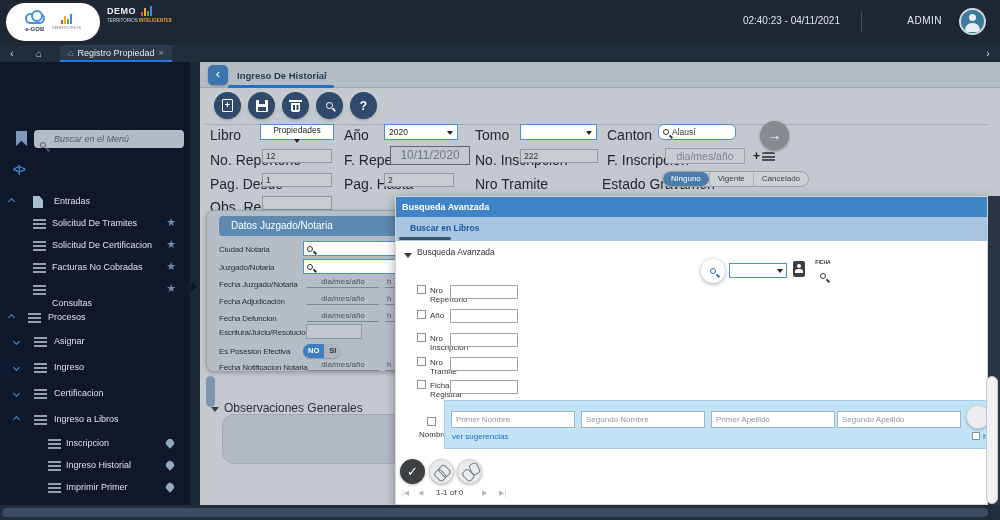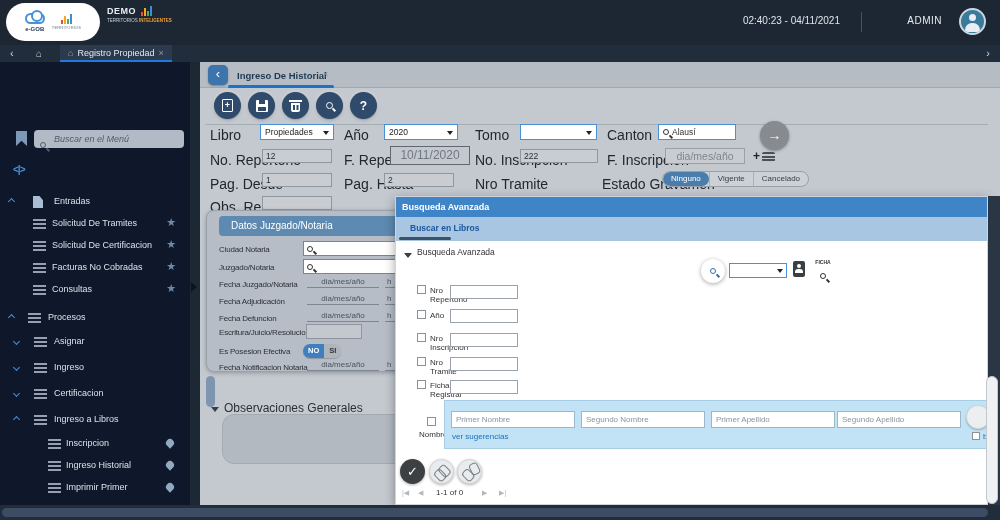--- a/index.html
+++ b/index.html
@@ -232,21 +232,21 @@
       <span class="slabel" style="left:52px;">Solicitud De Certificacion</span>
       <span class="star">★</span>
     </div>
     <div class="srow" style="top:196px;">
       <i class="listicon" style="left:33px;"></i>
       <span class="slabel" style="left:52px;">Facturas No Cobradas</span>
       <span class="star">★</span>
     </div>
     <div class="srow" style="top:218px;">
       <i class="listicon" style="left:33px;"></i>
-      <span class="slabel" style="left:52px;">Consultas</span>
+      <span class="slabel" style="left:52px;margin-top:14px;">Consultas</span>
       <span class="star">★</span>
     </div>
     <div class="srow" style="top:246px;">
       <i class="chev up" style="left:9px;"></i>
       <i class="listicon" style="left:28px;"></i>
       <span class="slabel" style="left:48px;">Procesos</span>
     </div>
     <div class="srow" style="top:270px;">
       <i class="chev down" style="left:14px;"></i>
       <i class="listicon" style="left:34px;"></i>
@@ -312,36 +312,36 @@
       </div>
     <div class="toolbtn" style="left:116px;">
         <span class="mag white"></span>
       </div>
     <div class="toolbtn" style="left:150px;">
         <span class="icon-help">?</span>
       </div>
     <div id="toolbar-sep"></div>
 
     <span class="lbl" style="left:10px;top:65px;">Libro</span>
-    <div class="select" style="left:60px;top:62px;width:74px;">
+    <div class="select" style="left:60px;top:62px;width:74px;flex-direction:column;">
         <span>Propiedades</span>
         <i class="caret"></i>
       </div>
     <span class="lbl" style="left:144px;top:65px;">Año</span>
     <div class="select" style="left:184px;top:62px;width:74px;">
         <span>2020</span>
         <i class="caret"></i>
       </div>
     <span class="lbl" style="left:275px;top:65px;">Tomo</span>
     <div class="select" style="left:320px;top:62px;width:77px;">
         <span></span>
         <i class="caret"></i>
       </div>
     <span class="lbl" style="left:407px;top:65px;">Canton</span>
-    <div class="bluesearch" style="left:458px;top:62px;width:78px;">
+    <div class="bluesearch" style="left:458px;top:62px;width:78px;border-radius:6px;">
         <span class="mag dark"></span>
         <span>Alausí</span>
       </div>
     <div id="go-btn">→</div>
 
     <span class="lbl" style="left:10px;top:90px;">No. Repertorio</span>
     <input class="ginput" style="left: 62px; top: 87px; width: 70px;" value="12">
     <span class="lbl" style="left:144px;top:90px;">F. Repertorio</span>
     <div id="f-repertorio">10/11/2020</div>
     <span class="lbl" style="left:275px;top:90px;">No. Inscripcion</span>

